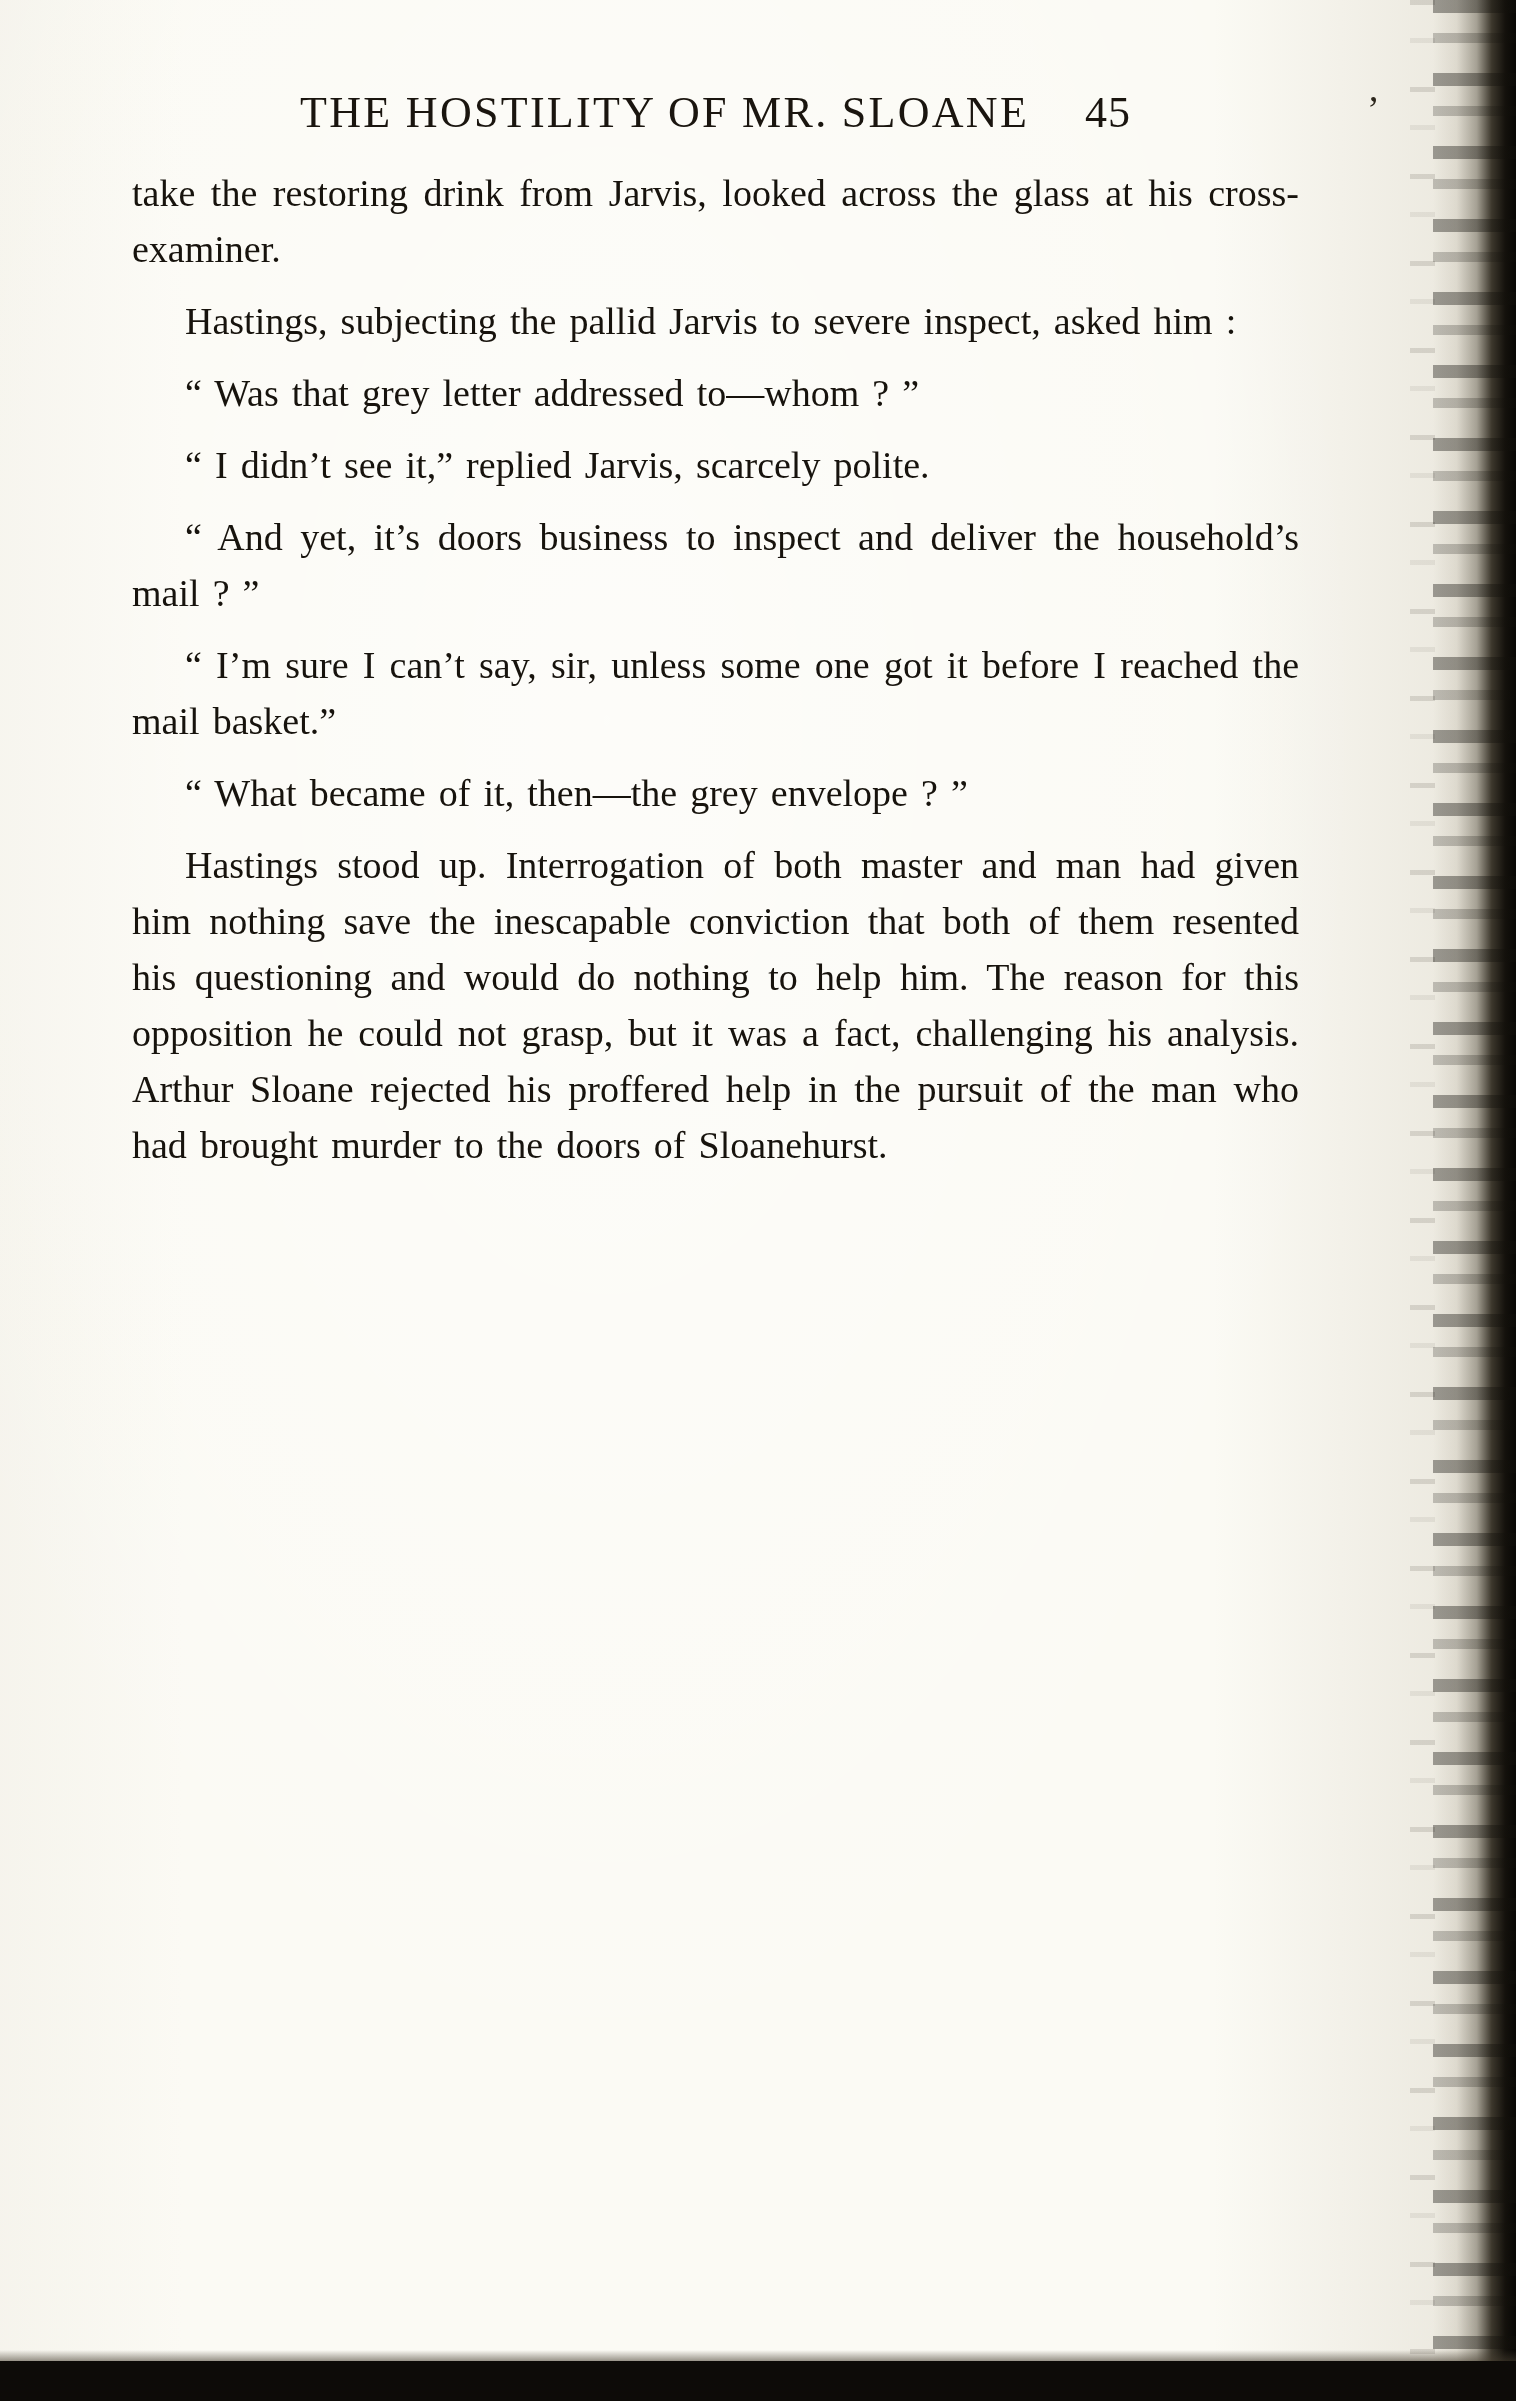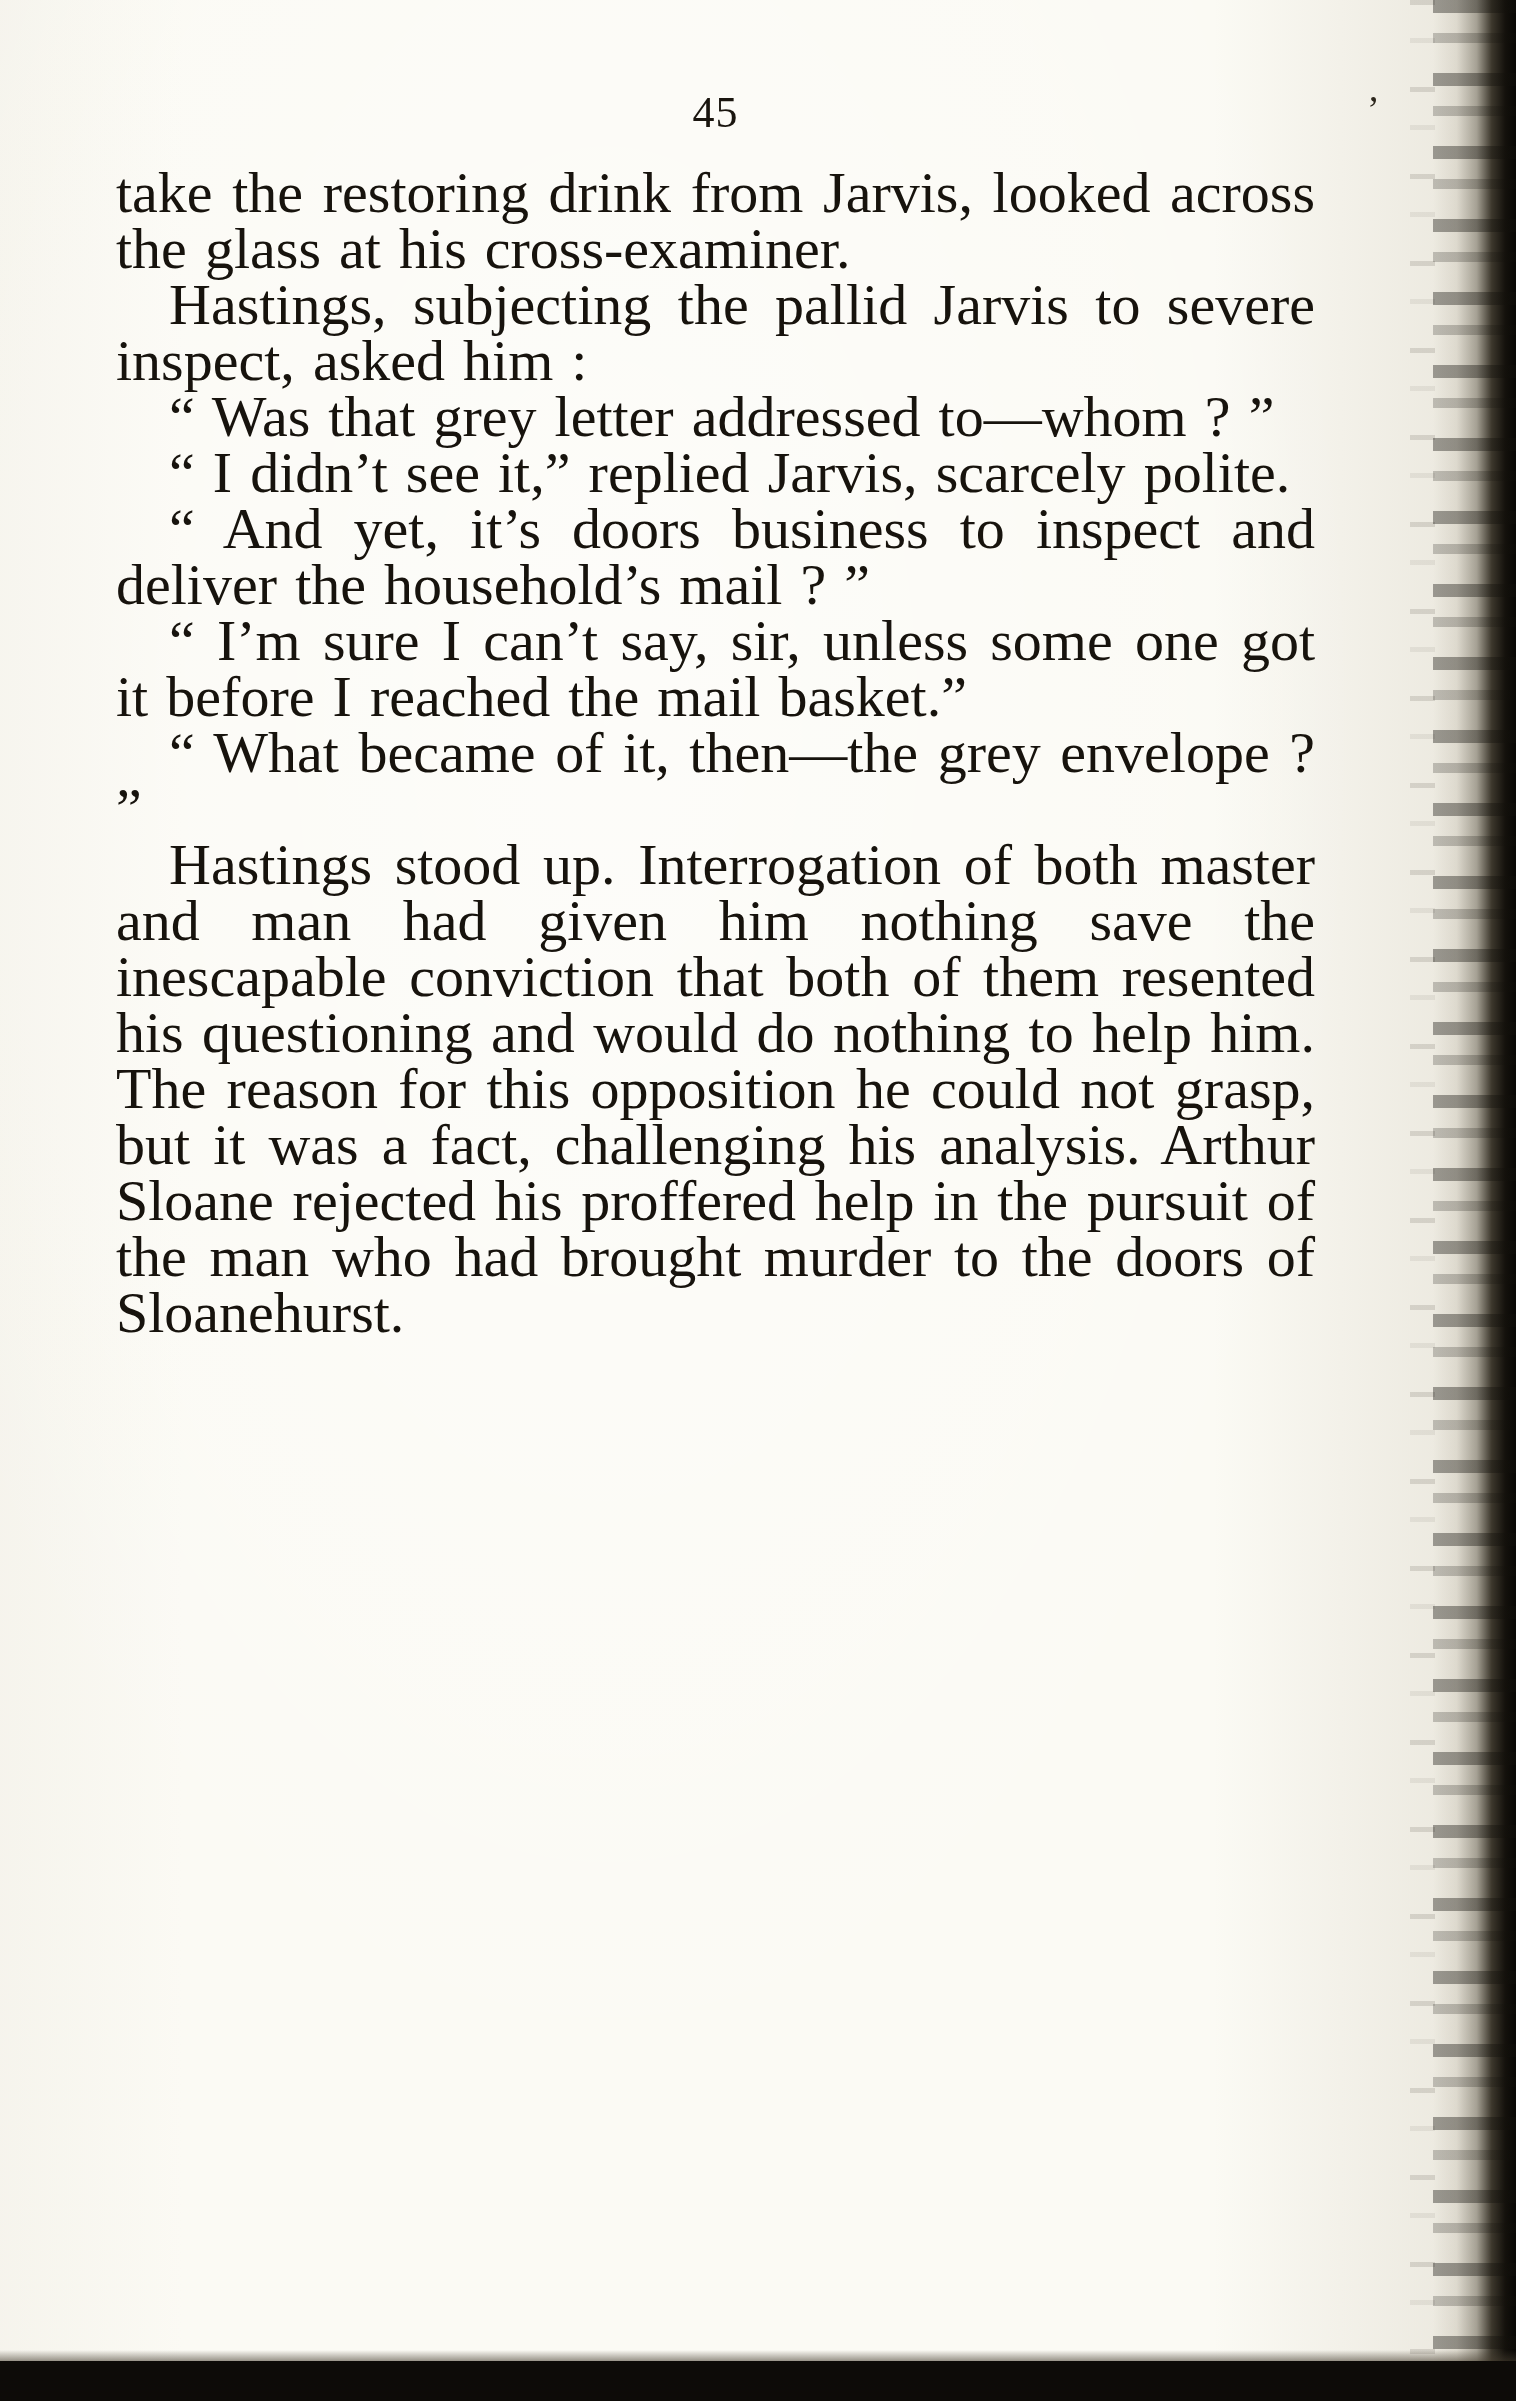--- a/index.html
+++ b/index.html
@@ -36,22 +36,22 @@
     gap: 56px;
     font-size: 44px;
     letter-spacing: 2.3px;
     color: #1a150f;
     margin-bottom: 27px;
     white-space: nowrap;
   }
   .running-title { }
   .page-number { letter-spacing: 0.9px; }
   .body-text p {
-    margin: 0;
-    font-size: 58px;
+    margin: 16px;
+    font-size: 38px;
     line-height: 56px;
     text-align: justify;
     color: #17130d;
     word-spacing: 3.6px;
   }
   .body-text p.indented {
     text-indent: 53px;
   }
   
   .scan-right {
@@ -116,20 +116,21 @@
     color: #2c261c;
   }
 </style>
 </head>
 <body>
 
 <div class="page-surface"></div>
 
 <div class="page-inner">
   <div class="running-head">
+    <span class="running-title">THE HOSTILITY OF MR. SLOANE</span>
     <span class="page-number">45</span>
   </div>
 
   <div class="body-text">
     <p>take the restoring drink from Jarvis, looked across the glass at his cross-examiner.</p>
     <p class="indented">Hastings, subjecting the pallid Jarvis to severe inspect, asked him :</p>
     <p class="indented">“ Was that grey letter addressed to—whom ? ”</p>
     <p class="indented">“ I didn’t see it,” replied Jarvis, scarcely polite.</p>
     <p class="indented">“ And yet, it’s doors business to inspect and deliver the household’s mail ? ”</p>
     <p class="indented">“ I’m sure I can’t say, sir, unless some one got it before I reached the mail basket.”</p>

